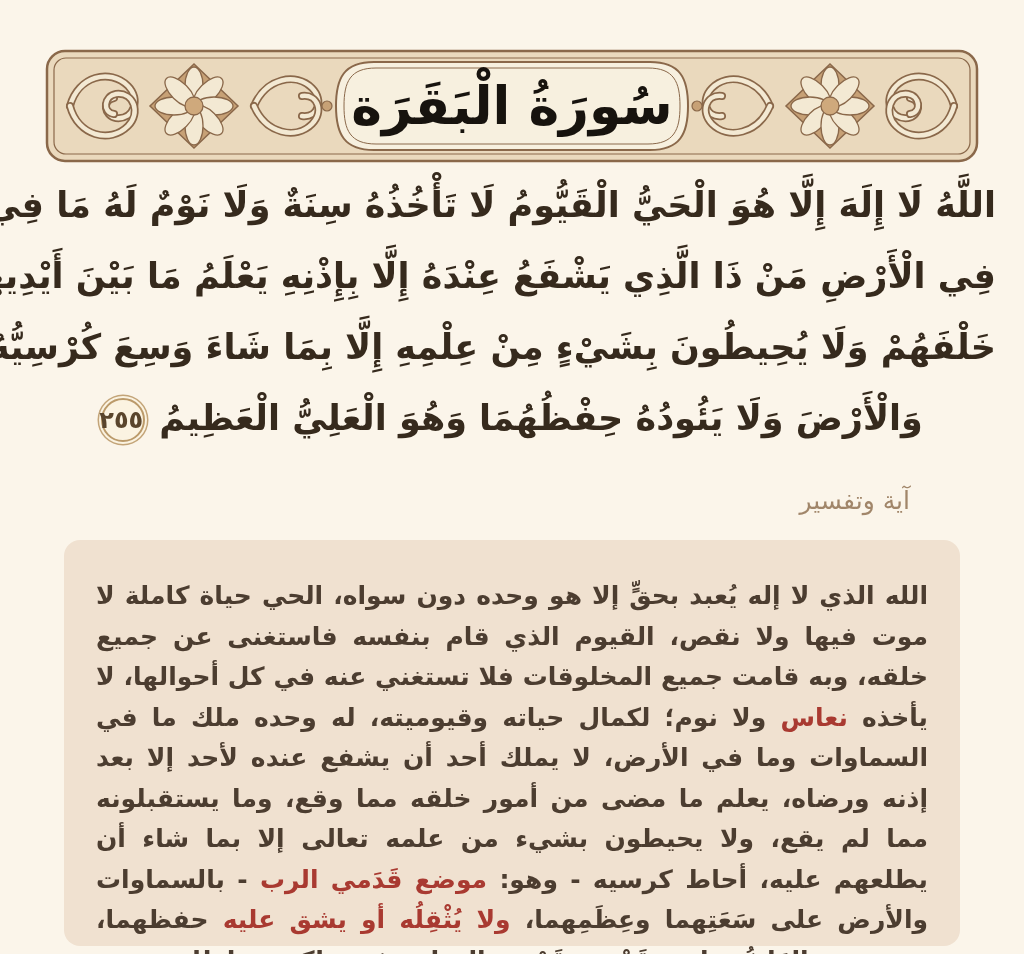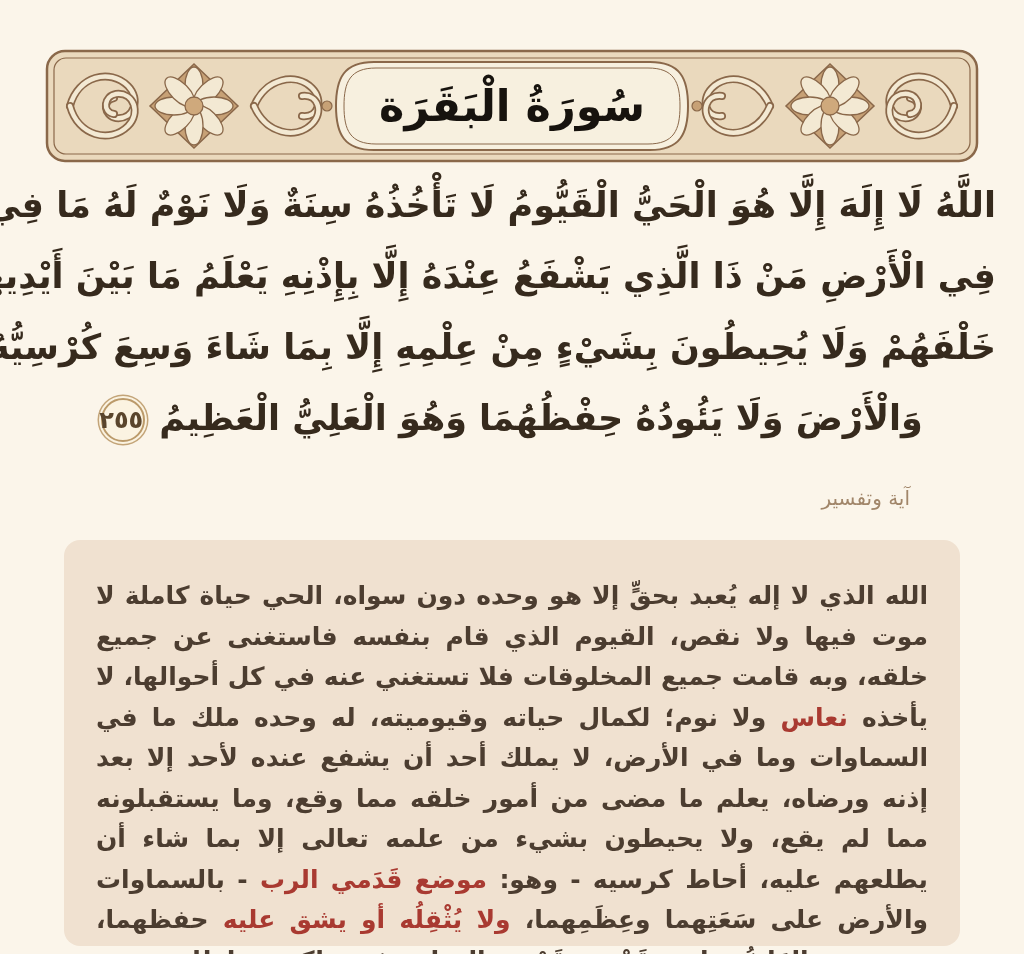--- a/index.html
+++ b/index.html
@@ -3,33 +3,33 @@
 <meta charset="utf-8">
 <style>
   html,body{margin:0;padding:0;background:#fbf5ea;font-family:"DejaVu Sans",sans-serif;}
   .page{position:relative;width:1024px;height:954px;background:#fbf5ea;overflow:hidden;margin:0 auto;}
 
   
   .banner{position:absolute;top:48px;left:44px;width:936px;height:116px;}
   .banner svg{display:block;}
   .banner-title{position:absolute;top:48px;left:44px;width:936px;height:116px;
     display:flex;align-items:center;justify-content:center;
-    font-size:43px;font-weight:bold;color:#17130e;direction:rtl;pointer-events:none;}
+    font-size:52px;font-weight:bold;color:#17130e;direction:rtl;pointer-events:none;}
 
   
   .verse{position:absolute;top:170px;left:28px;width:968px;text-align:center;direction:rtl;
     color:#362a1d;font-weight:bold;font-size:35px;line-height:71px;}
   .verse-line{white-space:nowrap;}
   .ayah-marker{display:inline-block;width:40px;height:40px;line-height:40px;text-align:center;
     border-radius:50%;background:#fbf3e1;border:2px solid #bb9a6a;
     box-shadow:0 0 0 2px #fbf3e1,0 0 0 3.5px #c3a478;
     font-size:24px;color:#5a452c;font-weight:bold;vertical-align:middle;margin-right:14px;}
 
   
-  .section-label{position:absolute;top:486px;right:114px;font-size:20px;color:#a1866a;direction:rtl;}
+  .section-label{position:absolute;top:486px;right:114px;font-size:25px;color:#a1866a;direction:rtl;}
 
   
   .tafsir-card{position:absolute;top:540px;left:64px;width:896px;height:406px;
     background:#f0e1d0;border-radius:16px;box-sizing:border-box;padding:36px 32px;direction:rtl;}
   .tafsir-text{margin:0;font-size:25px;line-height:40.5px;color:#4c3d30;font-weight:bold;
     text-align:justify;text-align-last:center;}
   .hl{color:#a93a31;}
 
   
   .ribbon-under{fill:none;stroke:#8a684a;stroke-width:8;stroke-linecap:round;}

